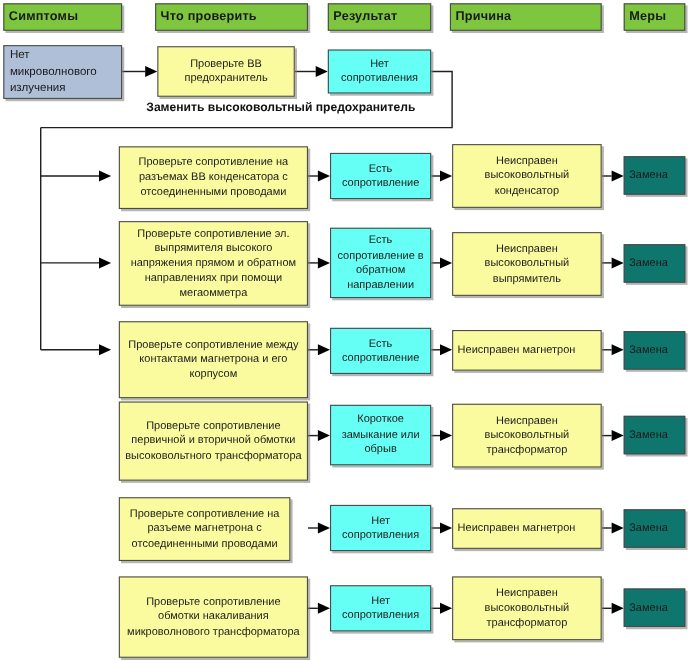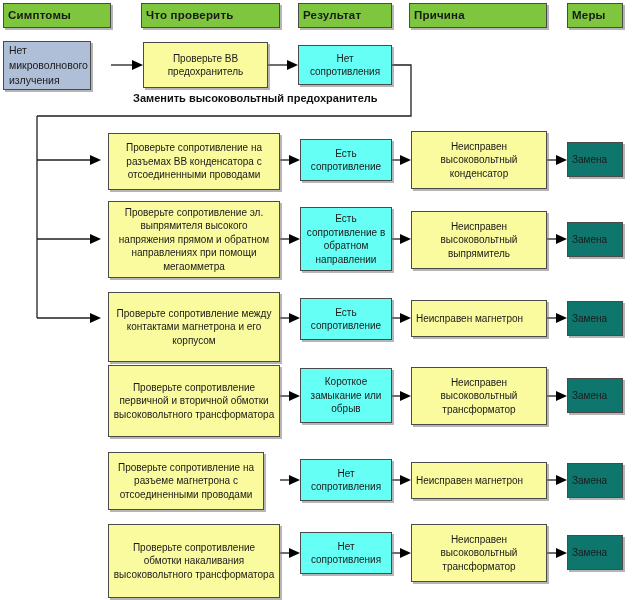--- a/index.html
+++ b/index.html
@@ -131,21 +131,21 @@
   <div class="box hdr" style="left:298px;top:3px;width:94px;height:25px;">
     <span>Результат</span>
   </div>
   <div class="box hdr" style="left:409px;top:3px;width:138px;height:25px;">
     <span>Причина</span>
   </div>
   <div class="box hdr" style="left:567px;top:3px;width:56px;height:25px;">
     <span>Меры</span>
   </div>
 
-  <div class="box symptom" style="left:3px;top:41px;width:88px;height:49px;">
+  <div class="box symptom" style="left:3px;top:41px;width:108px;height:49px;">
     <span>Нет микроволнового излучения</span>
   </div>
 
   <div class="box check" style="left:143px;top:42px;width:125px;height:46px;">
     <span>Проверьте  ВВ предохранитель</span>
   </div>
 
   <div class="box result" style="left:298px;top:45px;width:94px;height:40px;">
     <span>Нет сопротивления</span>
   </div>
@@ -211,21 +211,21 @@
     <span>Нет сопротивления</span>
   </div>
   <div class="box cause" style="left:411px;top:462px;width:136px;height:37px;">
     <span>Неисправен магнетрон</span>
   </div>
   <div class="box measure" style="left:567px;top:463px;width:56px;height:35px;">
     <span>Замена</span>
   </div>
 
   <div class="box check" style="left:108px;top:524px;width:172px;height:74px;">
-    <span>Проверьте сопротивление обмотки накаливания высоковольтного трансформатора</span>
+    <span>Проверьте сопротивление обмотки накаливания микроволнового трансформатора</span>
   </div>
   <div class="box result" style="left:300px;top:532px;width:92px;height:42px;">
     <span>Нет сопротивления</span>
   </div>
   <div class="box cause" style="left:411px;top:524px;width:136px;height:58px;">
     <span>Неисправен высоковольтный трансформатор</span>
   </div>
   <div class="box measure" style="left:567px;top:535px;width:56px;height:35px;">
     <span>Замена</span>
   </div>

